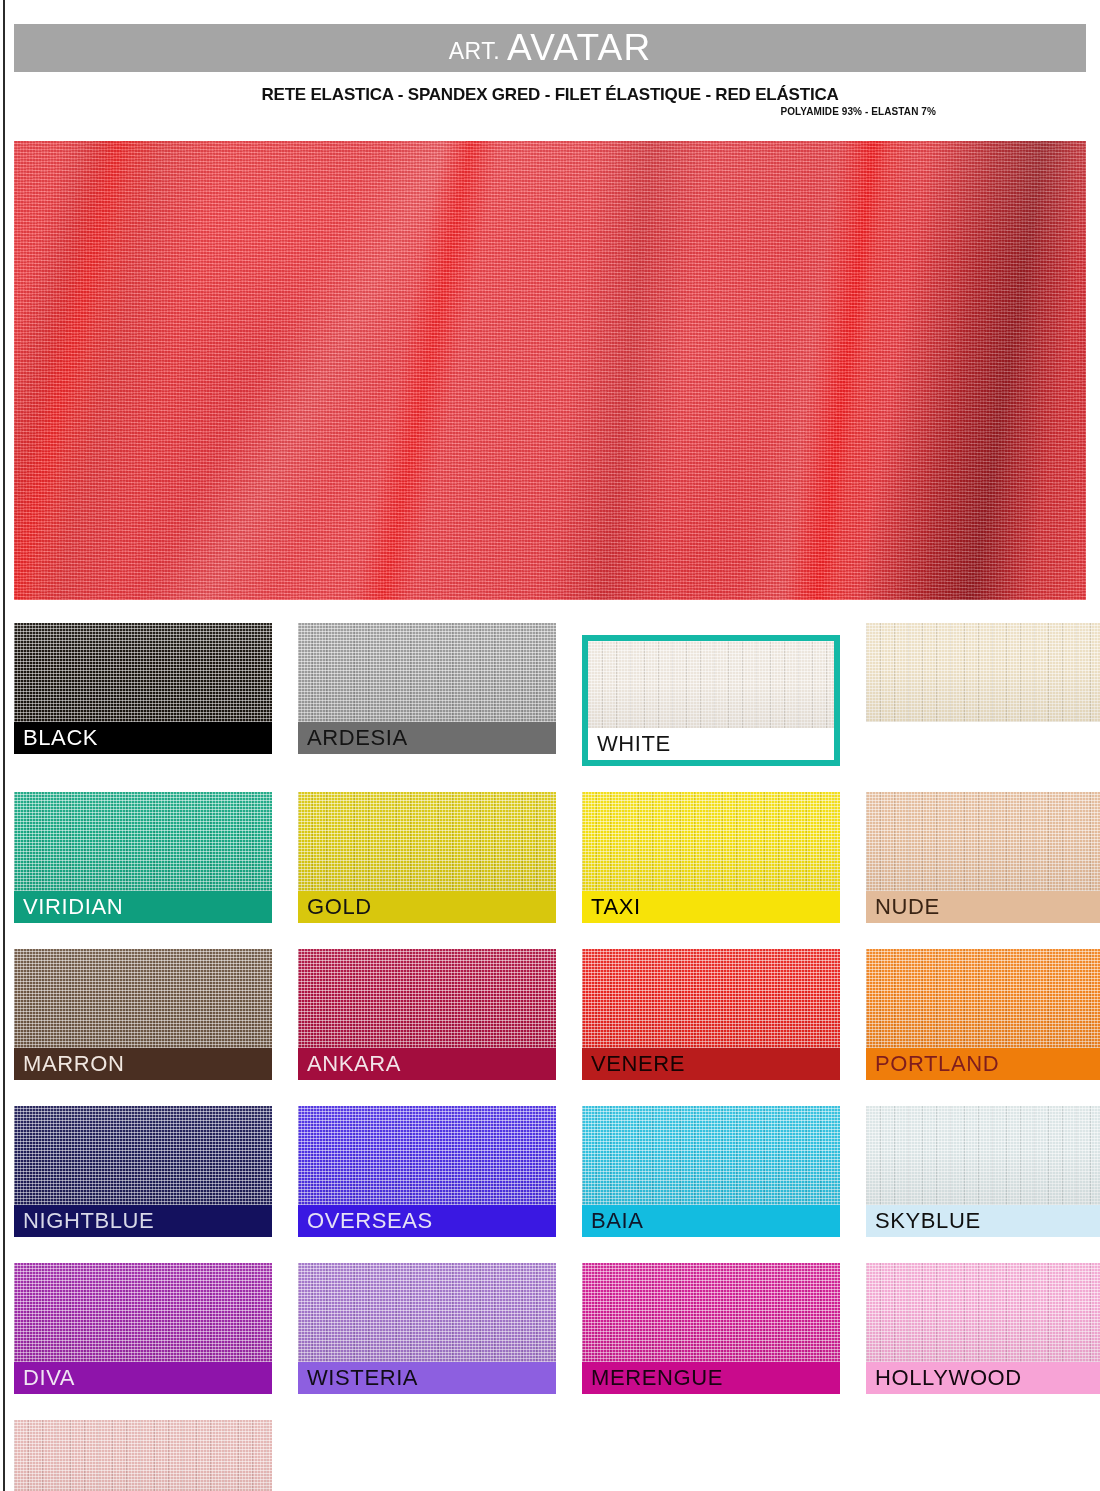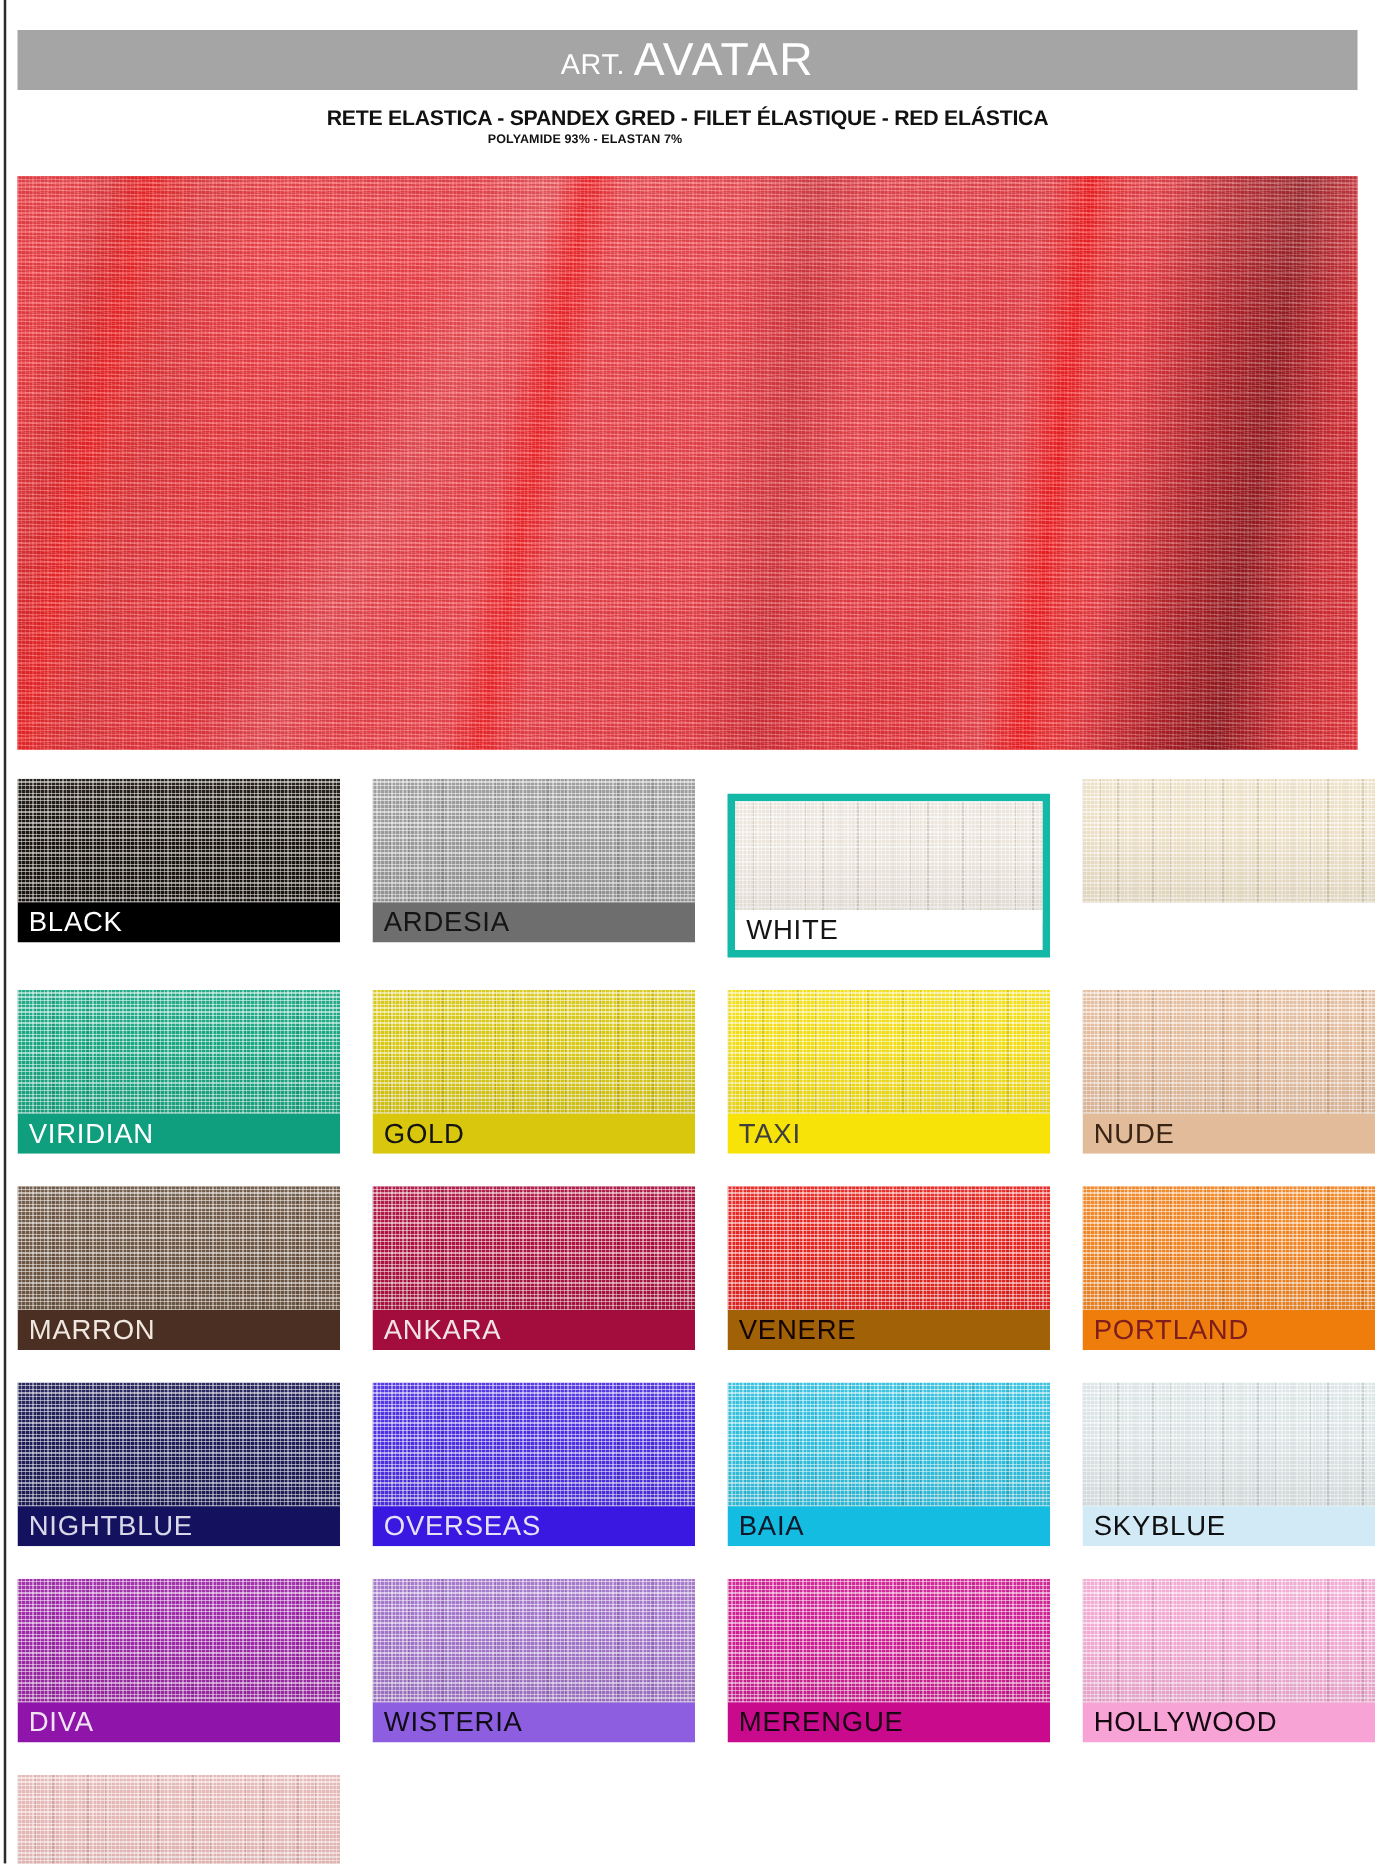--- a/index.html
+++ b/index.html
@@ -71,21 +71,21 @@
     font-size: 17px;
     font-weight: bold;
     letter-spacing: -0.2px;
     font-family: "Liberation Sans", sans-serif;
   }
   #composition-line {
     position: absolute;
     left: 0;
     top: 106px;
     width: 936px;
-    text-align: center;
+    text-align: right;
     color: #111111;
     font-size: 10px;
     font-weight: bold;
     letter-spacing: 0.1px;
     font-family: "Liberation Sans", sans-serif;
   }
 
   
   #hero {
     position: absolute;
@@ -304,21 +304,21 @@
           <div class="shade"></div>
         </div>
         <div class="swatch-label" style="background: rgb(216, 199, 13); color: rgb(20, 20, 20);">GOLD</div>
       </div>
       <div class="swatch">
         <div class="swatch-fabric">
           <div class="tone" style="background: rgb(242, 221, 17);"></div>
           <div class="net"></div>
           <div class="shade"></div>
         </div>
-        <div class="swatch-label" style="background: rgb(247, 227, 8); color: #404040;">TAXI</div>
+        <div class="swatch-label" style="background: rgb(247, 227, 8); color: #000000;">TAXI</div>
       </div>
       <div class="swatch">
         <div class="swatch-fabric">
           <div class="tone" style="background: rgb(227, 187, 155);"></div>
           <div class="net"></div>
           <div class="shade"></div>
         </div>
         <div class="swatch-label" style="background: rgb(226, 187, 154); color: rgb(58, 36, 20);">NUDE</div>
       </div>
       <div class="swatch">
@@ -336,21 +336,21 @@
           <div class="shade"></div>
         </div>
         <div class="swatch-label" style="background: rgb(163, 13, 62); color: rgb(242, 227, 232);">ANKARA</div>
       </div>
       <div class="swatch">
         <div class="swatch-fabric">
           <div class="tone" style="background: rgb(232, 37, 32);"></div>
           <div class="net"></div>
           <div class="shade"></div>
         </div>
-        <div class="swatch-label" style="background: #a16207; color: rgb(22, 3, 3);">VENERE</div>
+        <div class="swatch-label" style="background: #b91c1c; color: rgb(22, 3, 3);">VENERE</div>
       </div>
       <div class="swatch">
         <div class="swatch-fabric">
           <div class="tone" style="background: rgb(241, 132, 33);"></div>
           <div class="net"></div>
           <div class="shade"></div>
         </div>
         <div class="swatch-label" style="background: rgb(239, 125, 11); color: #7f1d1d;">PORTLAND</div>
       </div>
       <div class="swatch">

